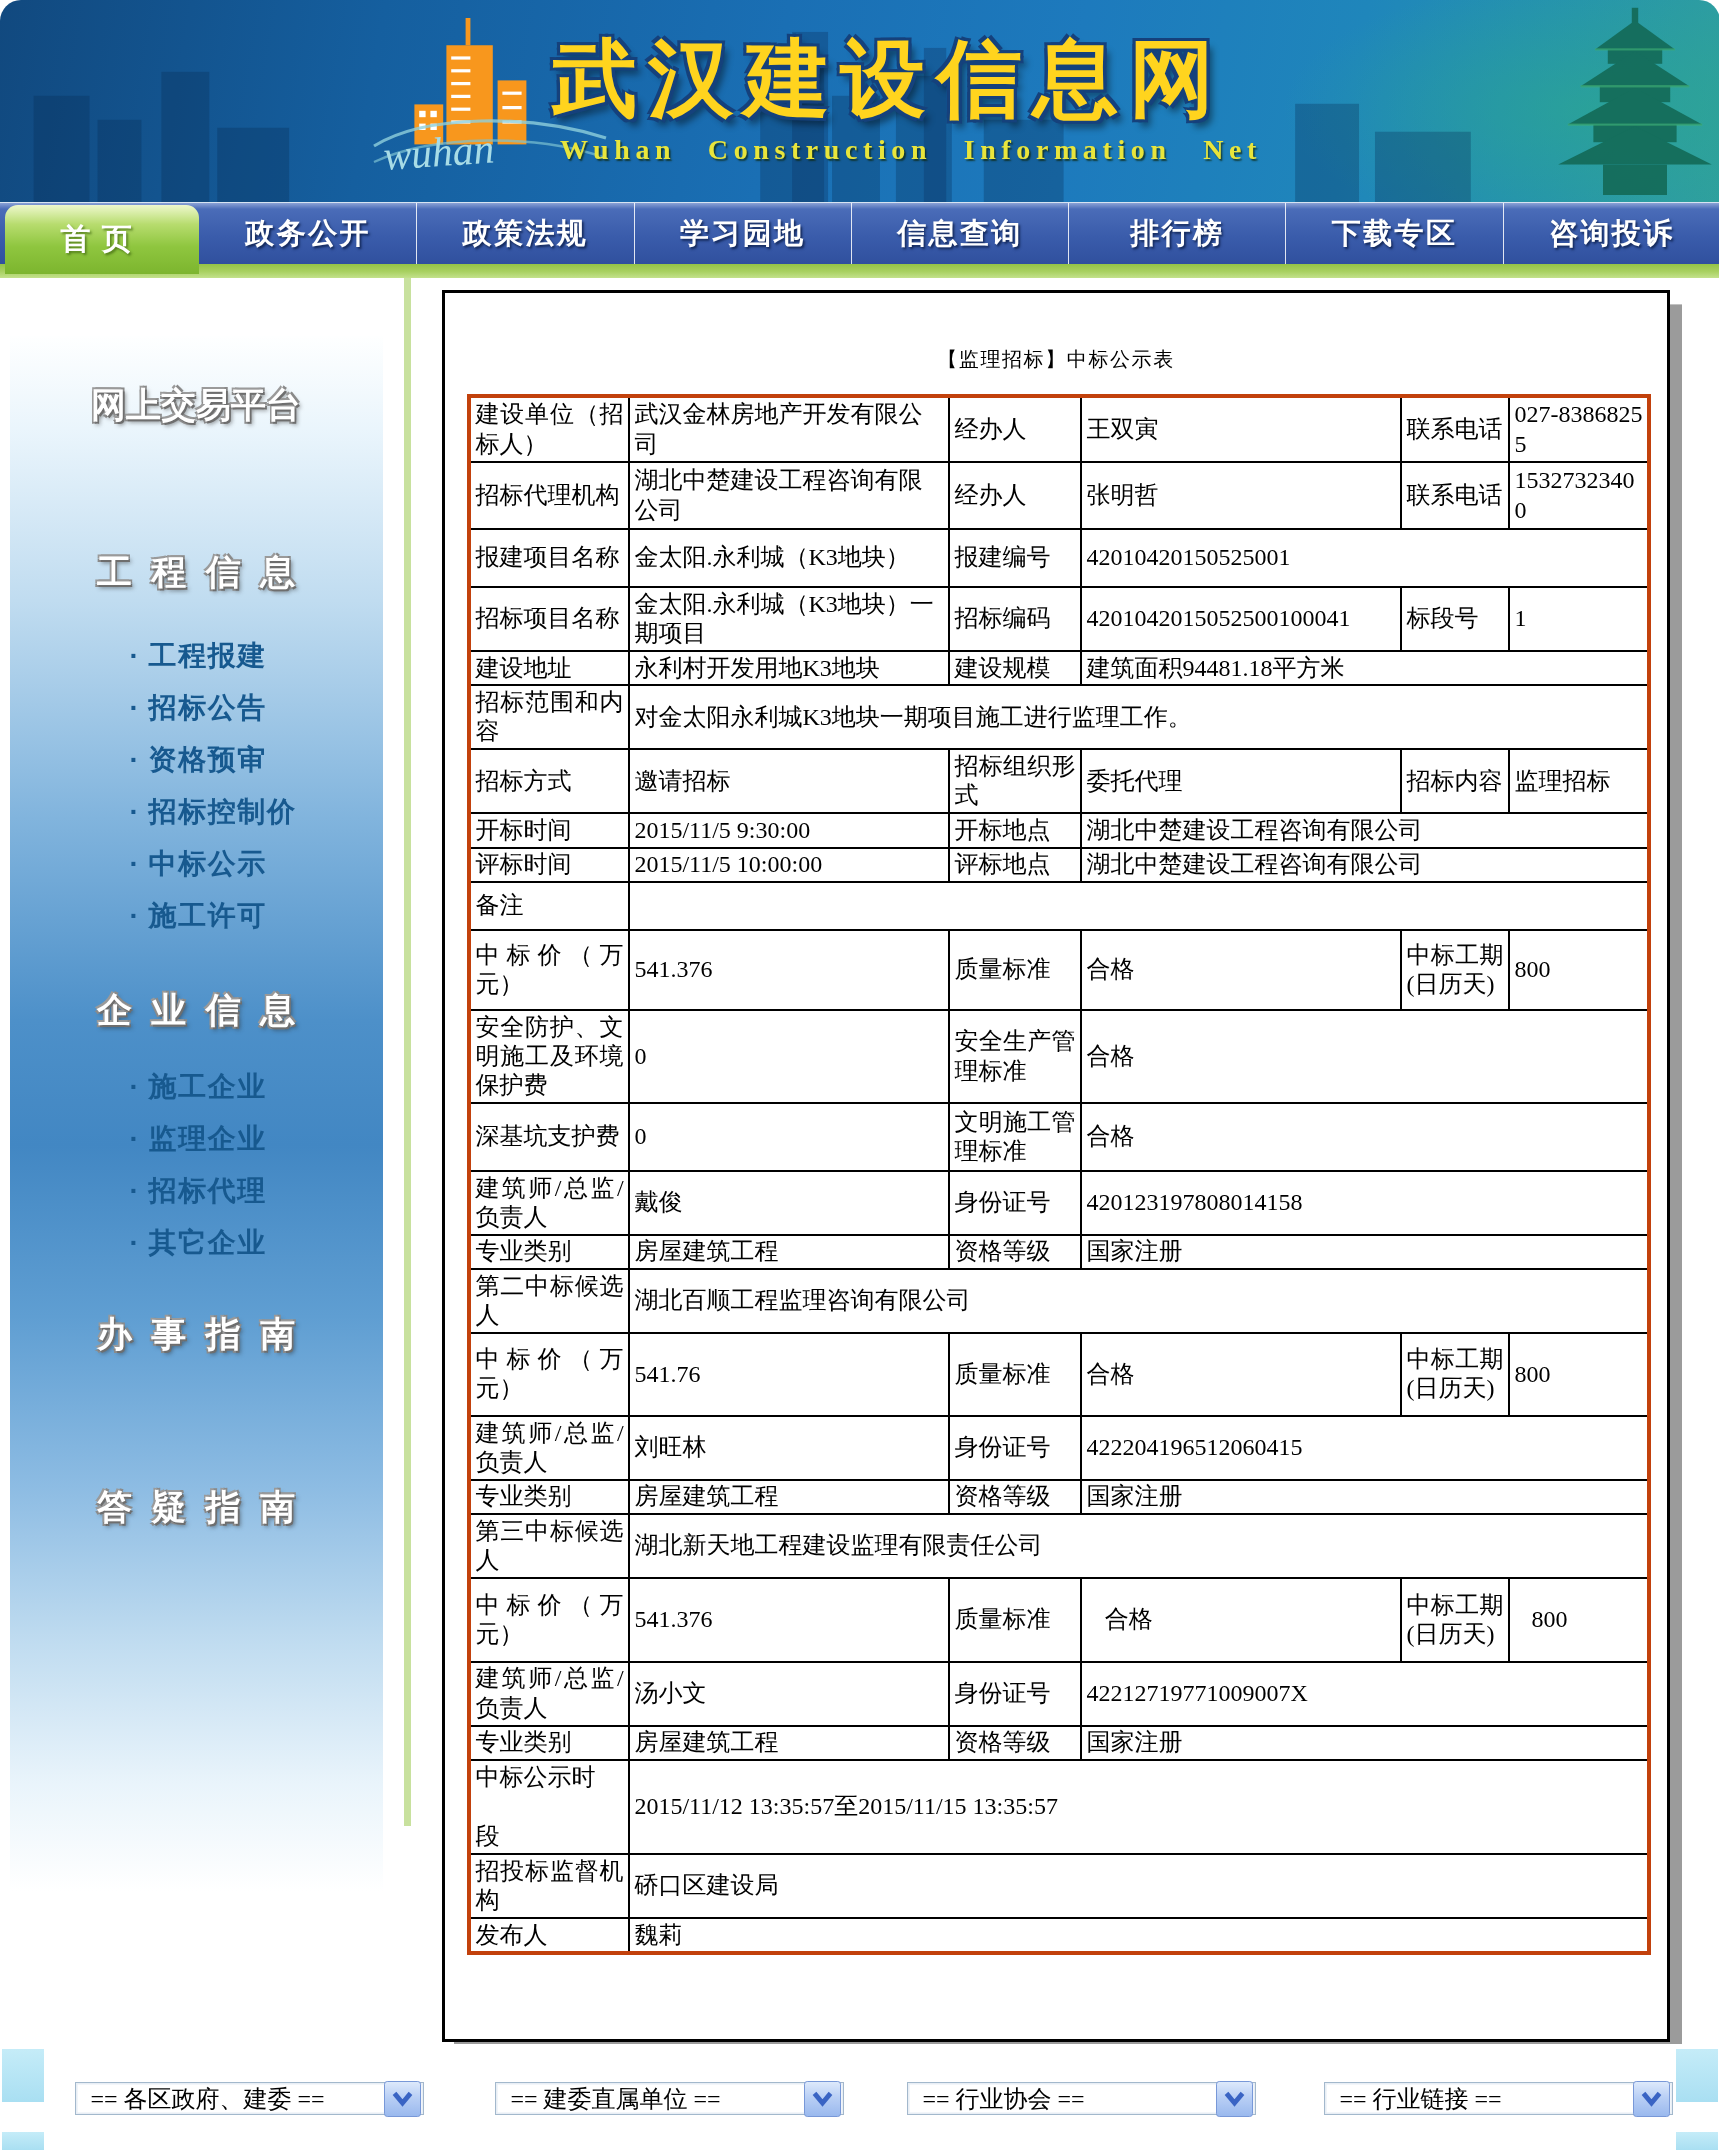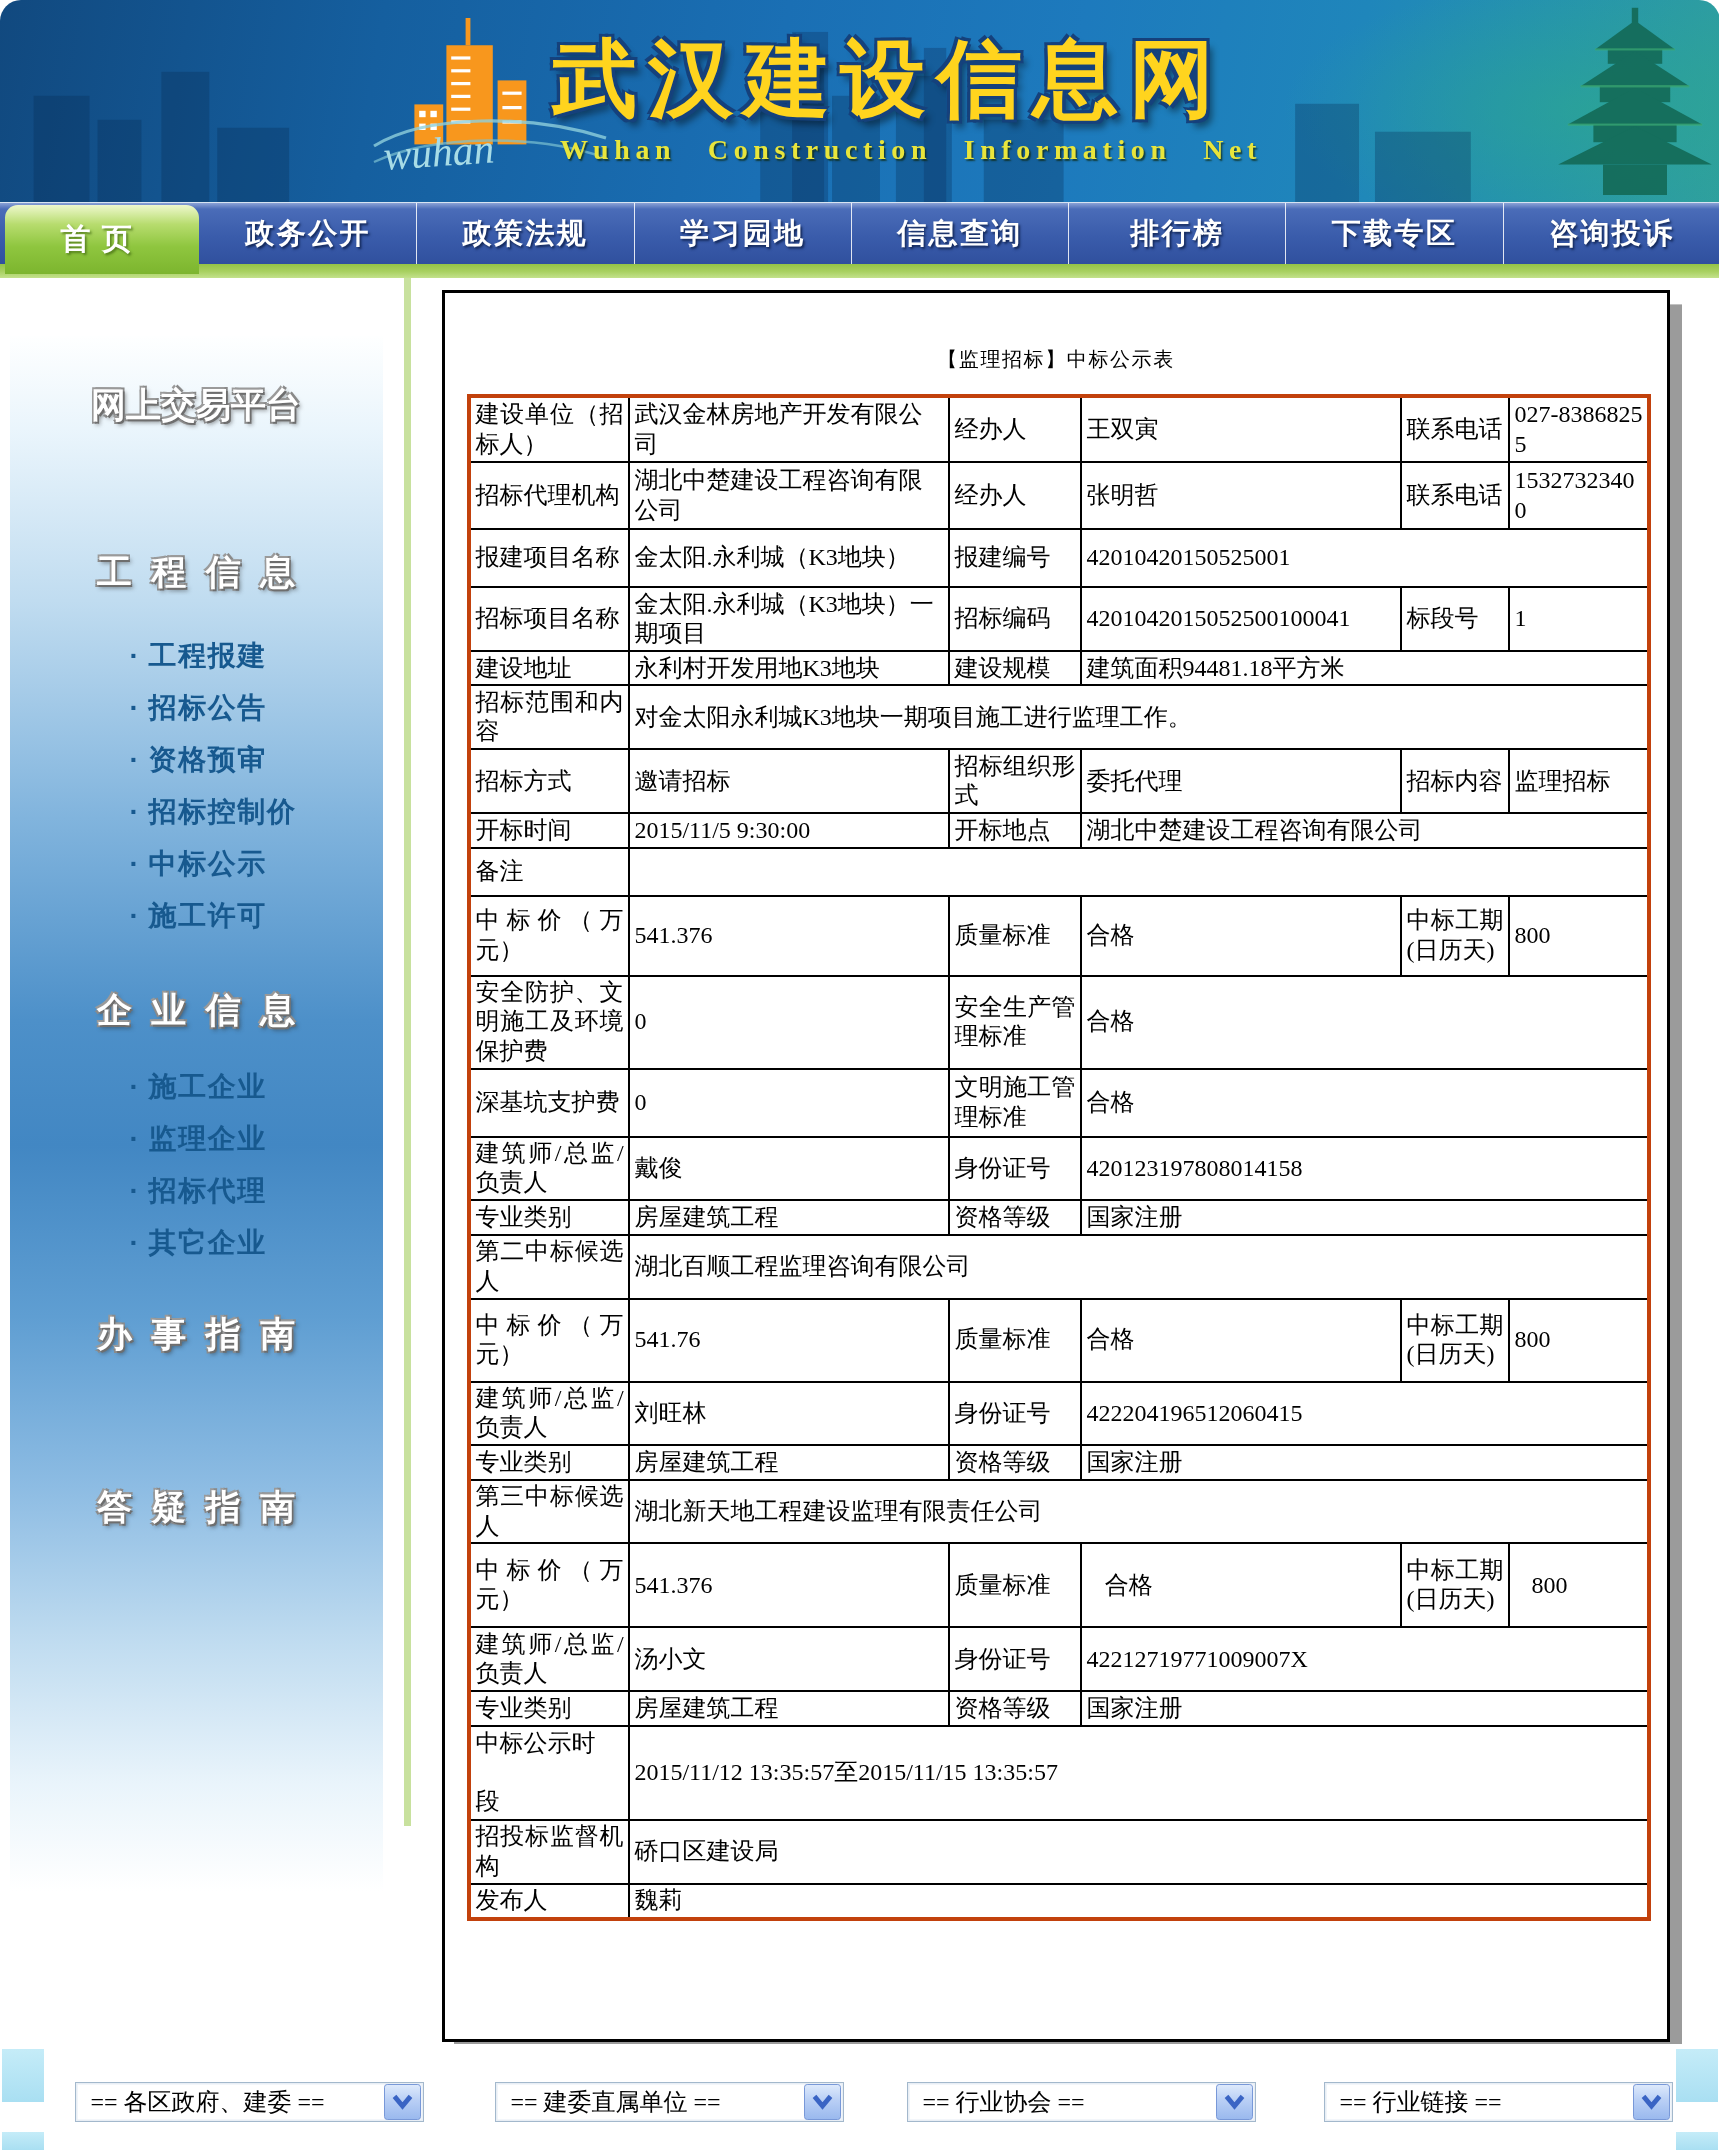--- a/index.html
+++ b/index.html
@@ -75,21 +75,21 @@
   td.prewrap{white-space:pre-line;vertical-align:top;padding-top:4.8px;}
   td.vbottom{vertical-align:bottom;padding-bottom:24px;}
 
   
   .footer{position:absolute;left:0;top:2044px;width:1720px;height:106px;background:#ffffff;}
   .corner{position:absolute;background:linear-gradient(180deg,#c5ecf8 0%,#a9dff2 100%);}
   .c-tl{left:1.6px;top:4.8px;width:42px;height:53px;}
   .c-bl{left:1.6px;top:88px;width:42px;height:18.4px;}
   .c-tr{right:1.6px;top:4.8px;width:42px;height:53px;}
   .c-br{right:1.6px;top:88px;width:42px;height:18.4px;}
-  .dropdown{position:absolute;top:38px;height:40px;width:349px;background:#ffffff;
+  .dropdown{position:absolute;top:38px;height:33px;width:349px;background:#ffffff;
     border:1.6px solid #a3b8cc;box-shadow:inset 0 0 0 1.6px #e8eef5;box-sizing:border-box;
     display:flex;align-items:center;cursor:pointer;}
   .dd-1{left:75px;} .dd-2{left:495px;} .dd-3{left:907px;} .dd-4{left:1324px;}
   .dd-text{flex:1;padding-left:14.4px;font-family:"Liberation Serif","DejaVu Serif",serif;
     font-size:24px;color:#000000;white-space:nowrap;overflow:hidden;}
   .dd-btn{width:35px;height:34px;margin-right:1.6px;border:0.8px solid #7898d8;border-radius:3.2px;
     background:linear-gradient(180deg,#dde9fb 0%,#b9cff5 45%,#9ab9ee 100%);
     display:flex;align-items:center;justify-content:center;}
 </style>
 </head>
@@ -304,20 +304,26 @@
         <td>委托代理</td>
         <td class="lbl">招标内容</td>
         <td>监理招标</td>
       </tr>
       <tr style="height:28px">
         <td class="lbl">开标时间</td>
         <td>2015/11/5 9:30:00</td>
         <td class="lbl">开标地点</td>
         <td colspan="3">湖北中楚建设工程咨询有限公司</td>
       </tr>
+      <tr style="height:28px">
+        <td class="lbl">评标时间</td>
+        <td>2015/11/5 10:00:00</td>
+        <td class="lbl">评标地点</td>
+        <td colspan="3">湖北中楚建设工程咨询有限公司</td>
+      </tr>
       <tr style="height:48px">
         <td class="lbl">备注</td>
         <td colspan="5"></td>
       </tr>
       <tr style="height:80px">
         <td class="lbl">中标价（万元）</td>
         <td>541.376</td>
         <td class="lbl">质量标准</td>
         <td>合格</td>
         <td class="lbl">中标工期(日历天)</td>

